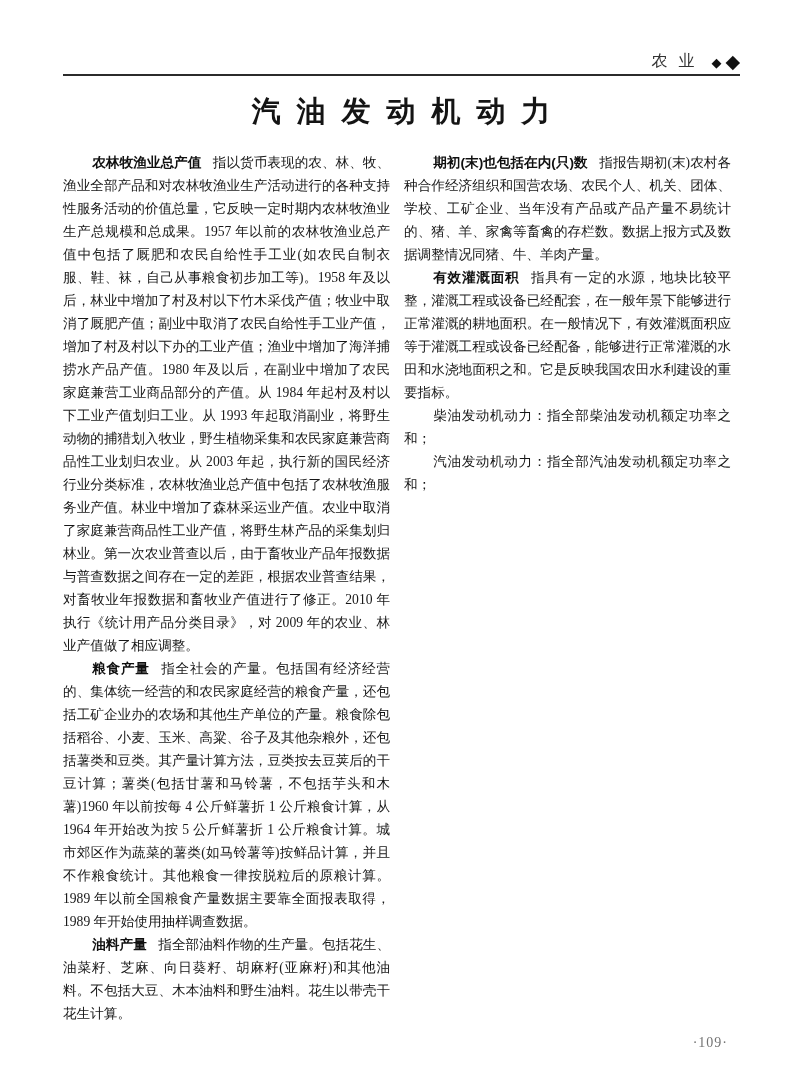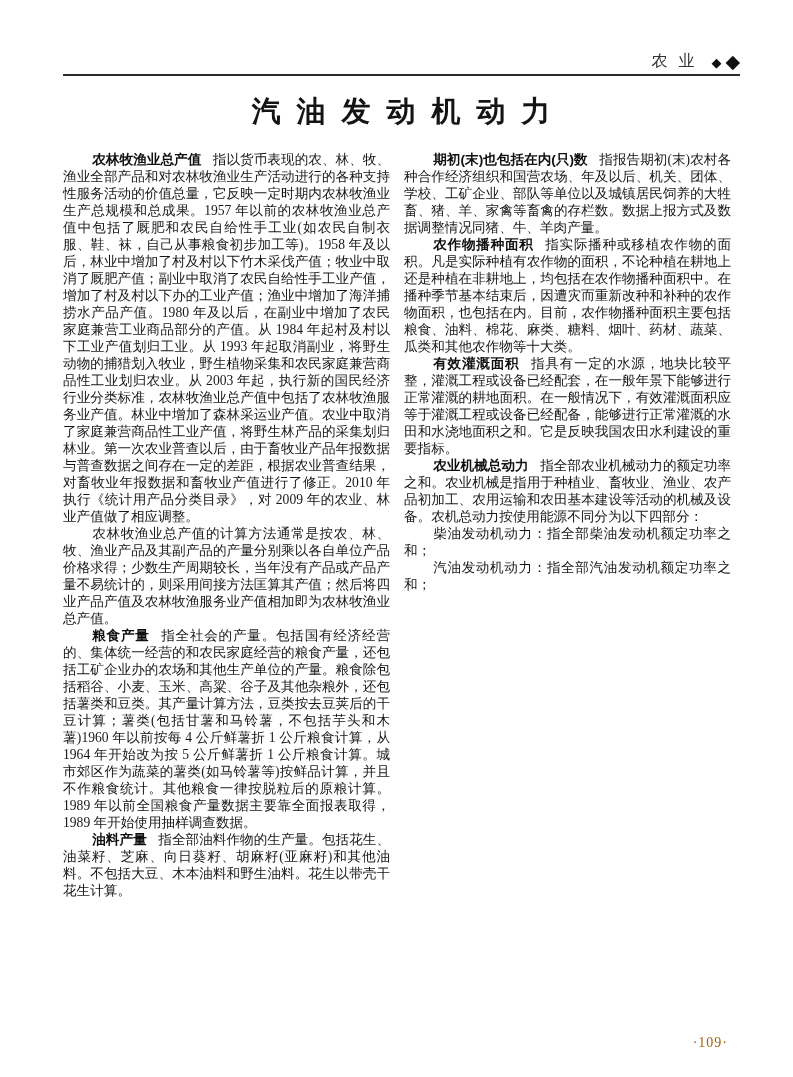--- a/index.html
+++ b/index.html
@@ -58,71 +58,68 @@
     position:absolute;
     top:151px;left:63px;
     width:668px;
     display:flex;
     gap:14px;
   }
   .col{width:327px;}
   .col p{
     margin:0;
     font-size:13.6px;
-    line-height:17px;
+    line-height:23px;
     text-align:justify;
     text-indent:2.15em;
     color:#161616;
   }
   .col p.cont{text-indent:0;}
   .term{
     font-weight:700;
     font-family:"Liberation Sans","DejaVu Sans",sans-serif;
     margin-right:0.85em;
     color:#101010;
   }
   .term:empty{display:none;margin:0;}
   
   .page-number{
     position:absolute;
     right:74px;
     bottom:26px;
     font-size:14px;
     letter-spacing:1px;
-    color:#a16207;
+    color:#737373;
   }
 </style>
 </head>
 <body>
 
 <div class="page">
 
   <div class="page-header">
     <span class="section-label">农业</span>
     <span class="diamond-small">◆</span>
     <span class="diamond-large">◆</span>
   </div>
 
   <h1 class="page-title">汽油发动机动力</h1>
 
   <div class="columns">
 
     <div class="col">
       <p><b class="term">农林牧渔业总产值</b><span>指以货币表现的农、林、牧、渔业全部产品和对农林牧渔业生产活动进行的各种支持性服务活动的价值总量，它反映一定时期内农林牧渔业生产总规模和总成果。1957 年以前的农林牧渔业总产值中包括了厩肥和农民自给性手工业(如农民自制衣服、鞋、袜，自己从事粮食初步加工等)。1958 年及以后，林业中增加了村及村以下竹木采伐产值；牧业中取消了厩肥产值；副业中取消了农民自给性手工业产值，增加了村及村以下办的工业产值；渔业中增加了海洋捕捞水产品产值。1980 年及以后，在副业中增加了农民家庭兼营工业商品部分的产值。从 1984 年起村及村以下工业产值划归工业。从 1993 年起取消副业，将野生动物的捕猎划入牧业，野生植物采集和农民家庭兼营商品性工业划归农业。从 2003 年起，执行新的国民经济行业分类标准，农林牧渔业总产值中包括了农林牧渔服务业产值。林业中增加了森林采运业产值。农业中取消了家庭兼营商品性工业产值，将野生林产品的采集划归林业。第一次农业普查以后，由于畜牧业产品年报数据与普查数据之间存在一定的差距，根据农业普查结果，对畜牧业年报数据和畜牧业产值进行了修正。2010 年执行《统计用产品分类目录》，对 2009 年的农业、林业产值做了相应调整。</span></p>
-      <p><span>农林牧渔业总产值的计算方法通常是按农、林、牧、渔业产品及其副产品的产量分别乘以各自单位产品价格求得；少数生产周期较长，当年没有产品或产品产量不易统计的，则采用间接方法匡算其产值；然后将四业产品产值及农林牧渔服务业产值相加即为农林牧渔业总产值。</span></p>
       <p><b class="term">粮食产量</b><span>指全社会的产量。包括国有经济经营的、集体统一经营的和农民家庭经营的粮食产量，还包括工矿企业办的农场和其他生产单位的产量。粮食除包括稻谷、小麦、玉米、高粱、谷子及其他杂粮外，还包括薯类和豆类。其产量计算方法，豆类按去豆荚后的干豆计算；薯类(包括甘薯和马铃薯，不包括芋头和木薯)1960 年以前按每 4 公斤鲜薯折 1 公斤粮食计算，从 1964 年开始改为按 5 公斤鲜薯折 1 公斤粮食计算。城市郊区作为蔬菜的薯类(如马铃薯等)按鲜品计算，并且不作粮食统计。其他粮食一律按脱粒后的原粮计算。1989 年以前全国粮食产量数据主要靠全面报表取得，1989 年开始使用抽样调查数据。</span></p>
       <p><b class="term">油料产量</b><span>指全部油料作物的生产量。包括花生、油菜籽、芝麻、向日葵籽、胡麻籽(亚麻籽)和其他油料。不包括大豆、木本油料和野生油料。花生以带壳干花生计算。</span></p>
 
     </div>
 
     <div class="col">
-      <p><b class="term">期初(末)也包括在内(只)数</b><span>指报告期初(末)农村各种合作经济组织和国营农场、年及以后、机关、团体、学校、工矿企业、部队等单位以及城镇居民饲养的大牲畜、猪、羊、家禽等畜禽的存栏数。数据上报方式及数据调整情况同猪、牛、羊肉产量。</span></p>
-      <p><b class="term">农作物播种面积</b><span>指实际播种或移植农作物的面积。凡是实际种植有农作物的面积，不论种植在耕地上还是种植在非耕地上，均包括在农作物播种面积中。在播种季节基本结束后，因遭灾而重新改种和补种的农作物面积，也包括在内。目前，农作物播种面积主要包括粮食、油料、棉花、麻类、糖料、烟叶、药材、蔬菜、瓜类和其他农作物等十大类。</span></p>
+      <p><b class="term">期初(末)也包括在内(只)数</b><span>指报告期初(末)农村各种合作经济组织和国营农场、农民个人、机关、团体、学校、工矿企业、当年没有产品或产品产量不易统计的、猪、羊、家禽等畜禽的存栏数。数据上报方式及数据调整情况同猪、牛、羊肉产量。</span></p>
       <p><b class="term">有效灌溉面积</b><span>指具有一定的水源，地块比较平整，灌溉工程或设备已经配套，在一般年景下能够进行正常灌溉的耕地面积。在一般情况下，有效灌溉面积应等于灌溉工程或设备已经配备，能够进行正常灌溉的水田和水浇地面积之和。它是反映我国农田水利建设的重要指标。</span></p>
-      <p><b class="term">农业机械总动力</b><span>指全部农业机械动力的额定功率之和。农业机械是指用于种植业、畜牧业、渔业、农产品初加工、农用运输和农田基本建设等活动的机械及设备。农机总动力按使用能源不同分为以下四部分：</span></p>
       <p><span>柴油发动机动力：指全部柴油发动机额定功率之和；</span></p>
       <p><span>汽油发动机动力：指全部汽油发动机额定功率之和；</span></p>
 
     </div>
 
   </div>
 
   <div class="page-number">·109·</div>
 
 </div>

